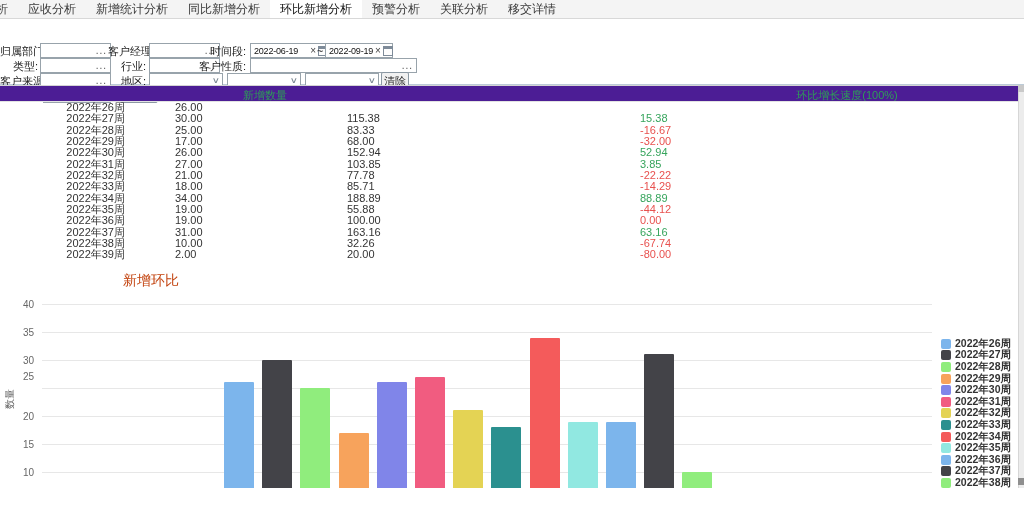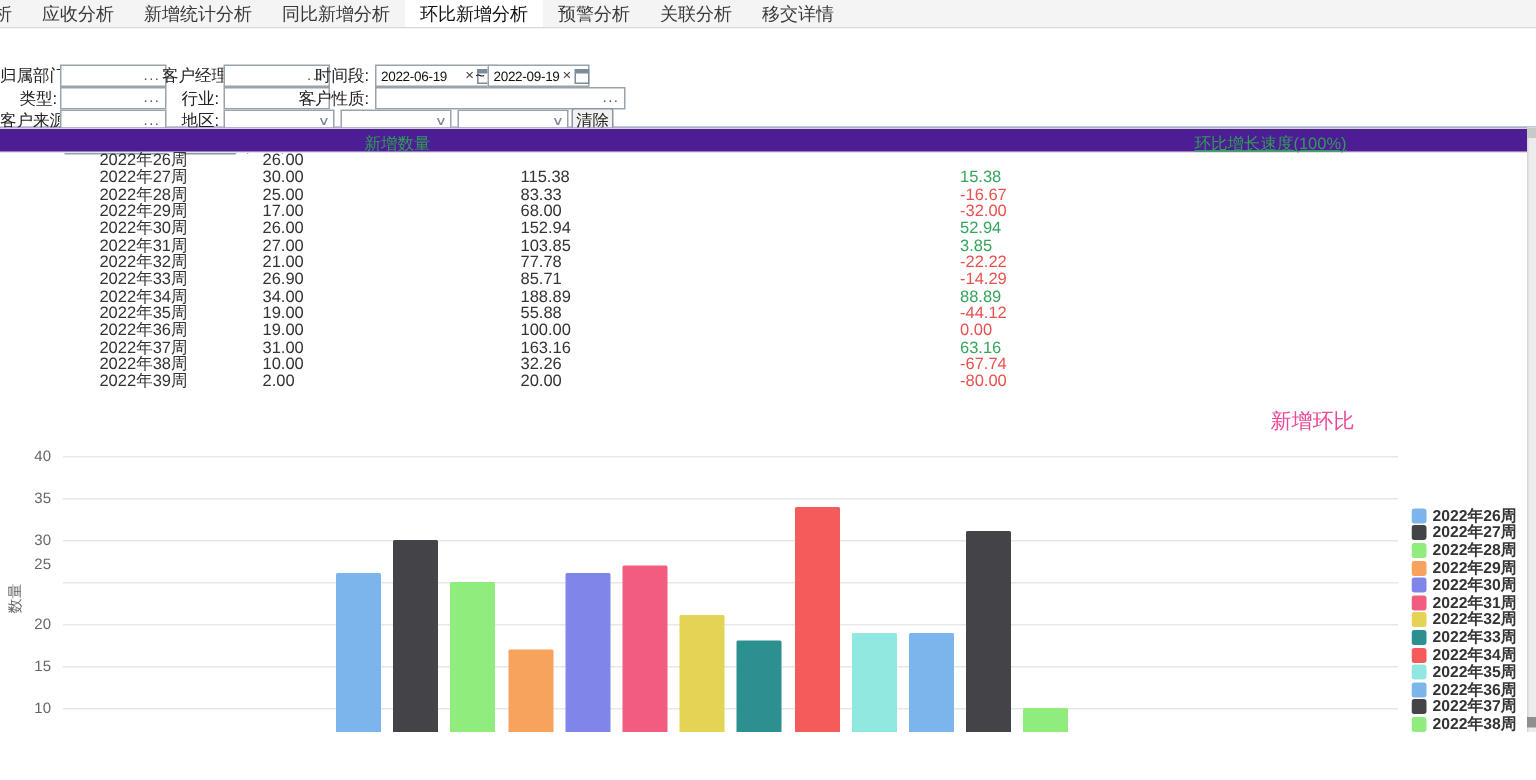--- a/index.html
+++ b/index.html
@@ -36,22 +36,22 @@
   .thcell{position:absolute;top:2px;font-size:11px;color:#2e9d57;text-align:center;white-space:nowrap;}
   #tbody{position:absolute;top:102px;left:0;width:1018px;}
   .trow{position:relative;height:11.35px;font-size:11px;line-height:11.3px;color:#333;}
   .c-week{position:absolute;left:40px;width:85px;text-align:right;}
   .c-qty{position:absolute;left:175px;}
   .c-dev{position:absolute;left:347px;}
   .c-growth{position:absolute;left:640px;width:63px;text-align:left;}
   .pos{color:#36a45c;} .neg{color:#e8514f;}
 
   
-  #chart-title{position:absolute;top:272px;left:123px;width:780px;text-align:right;
-               font-size:14px;color:#ec4899;}
+  #chart-title{position:absolute;top:272px;left:123px;width:780px;text-align:left;
+               font-size:14px;color:#c2410c;}
   .gridline{position:absolute;left:42px;width:890px;height:0;border-top:1px solid #e7e7e7;}
   .ylabel{position:absolute;left:8px;width:26px;text-align:right;font-size:10px;color:#666;}
   #yaxis-title{position:absolute;left:0px;top:392px;font-size:10px;color:#666;
                transform:rotate(-90deg);transform-origin:center;}
   .bar{position:absolute;width:30px;border-radius:1px 1px 0 0;}
   #legend{position:absolute;left:941px;top:338px;width:82px;height:151px;overflow:hidden;}
   .lentry{display:flex;align-items:center;height:11.6px;cursor:default;}
   .lswatch{width:10px;height:10px;border-radius:2px;margin-right:4px;flex:none;}
   .llabel{font-size:10.5px;font-weight:bold;color:#333;white-space:nowrap;}
 
@@ -133,21 +133,21 @@
     <div class="fbox" style="left:43px;top:69px;width:68px;">
       <span style="font-size:11px;color:#111;">周</span>
       <span class="chev">∨</span>
     </div>
     <div class="btn" style="left:120px;top:68px;width:38px;height:16px;">查询</div>
     <div id="help-link" style="left:162px;top:70px;">(帮助)</div>
   </div>
 
   <div id="thead">
     <div class="thcell" style="left:215px;width:100px;">新增数量</div>
-    <div class="thcell" style="left:767px;width:160px;text-decoration:underline;">环比增长速度(100%)</div>
+    <div class="thcell" style="left:767px;width:160px;">环比增长速度(100%)</div>
   </div>
 
   <div id="tbody">
       <div class="trow">
         <span class="c-week">2022年26周</span>
         <span class="c-qty">26.00</span>
         <span class="c-dev"></span>
         <span class="c-growth neg"></span>
       </div>
       <div class="trow">
@@ -181,21 +181,21 @@
         <span class="c-growth pos">3.85</span>
       </div>
       <div class="trow">
         <span class="c-week">2022年32周</span>
         <span class="c-qty">21.00</span>
         <span class="c-dev">77.78</span>
         <span class="c-growth neg">-22.22</span>
       </div>
       <div class="trow">
         <span class="c-week">2022年33周</span>
-        <span class="c-qty">26.90</span>
+        <span class="c-qty">18.00</span>
         <span class="c-dev">85.71</span>
         <span class="c-growth neg">-14.29</span>
       </div>
       <div class="trow">
         <span class="c-week">2022年34周</span>
         <span class="c-qty">34.00</span>
         <span class="c-dev">188.89</span>
         <span class="c-growth pos">88.89</span>
       </div>
       <div class="trow">

